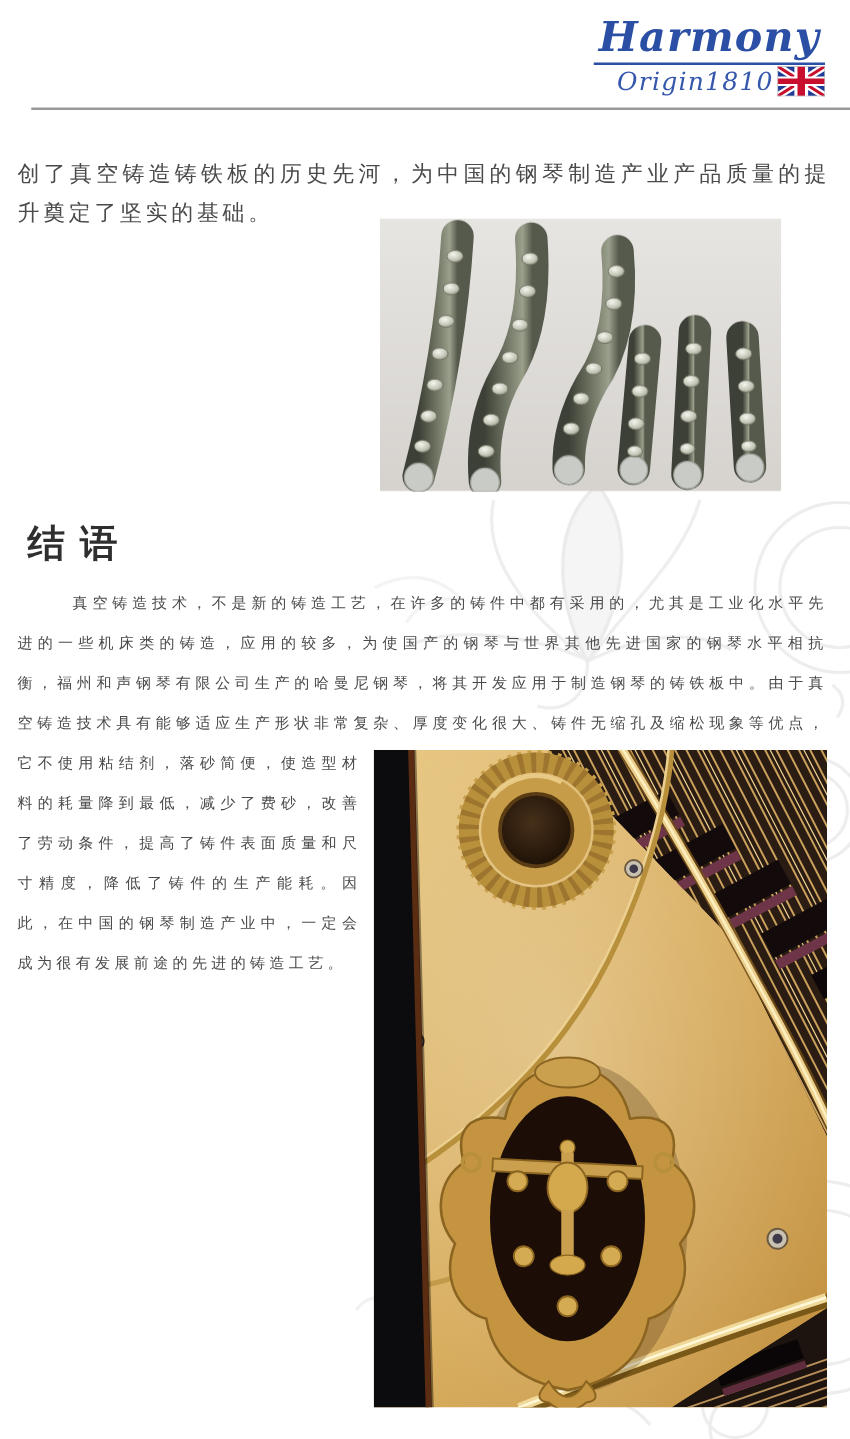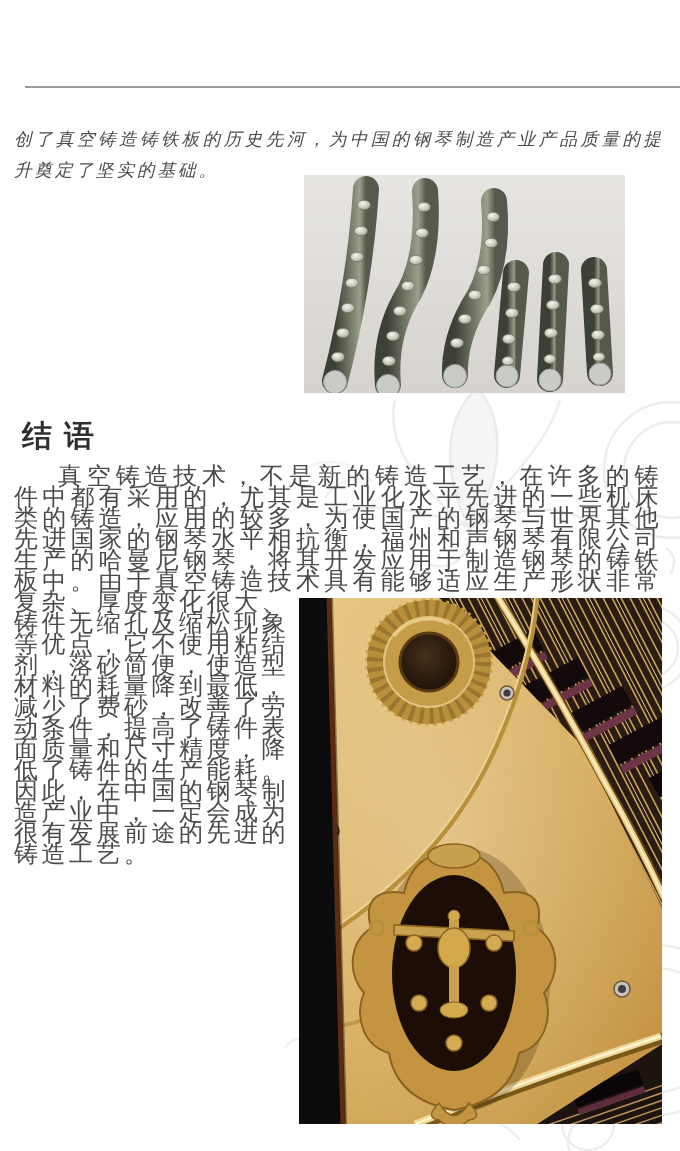--- a/index.html
+++ b/index.html
@@ -12,27 +12,27 @@
   .brand-name{display:inline-block;font-family:"DejaVu Serif",serif;font-style:italic;font-weight:bold;
               font-size:33px;line-height:36px;color:#2a4fa5;letter-spacing:1px;
               border-bottom:2px solid #2a4fa5;padding:0 4px 2px 4px;}
   .brand-sub{display:flex;align-items:center;justify-content:flex-end;gap:3px;margin-top:1px;}
   .brand-origin{font-family:"DejaVu Serif",serif;font-style:italic;font-size:20px;line-height:22px;
                 color:#3558ac;letter-spacing:1px;}
   .flag{width:38px;height:24px;display:block;}
   .rule{position:absolute;top:86px;left:25px;right:0;height:2px;background:#9a9a9a;z-index:1;}
   
   .intro{position:absolute;left:14px;top:124px;width:650px;z-index:2;
-         font-size:17.5px;line-height:31px;letter-spacing:3px;color:#4a4a4a;text-align:justify;margin:0;font-style:italic;}
+         font-size:17.5px;line-height:31px;letter-spacing:3px;color:#4a4a4a;text-align:justify;margin:0;}
   .fig-castings{position:absolute;left:304px;top:175px;width:321px;height:218px;z-index:2;}
   .fig-castings svg{display:block;width:100%;height:100%;}
   .conclusion{position:absolute;left:14px;top:416px;width:648px;z-index:2;color:#4a4a4a;}
   .conclusion h2{font-size:30px;font-weight:bold;color:#2f2f2f;letter-spacing:12px;
                  margin:0 0 0 8px;line-height:40px;}
-  .conclusion p{margin:10px 0 0 0;font-size:24px;line-height:21px;letter-spacing:3.5px;
+  .conclusion p{margin:10px 0 0 0;font-size:12px;line-height:32px;letter-spacing:3.5px;
                 text-align:justify;text-indent:44px;}
   .fig-piano{float:right;width:363px;height:526px;margin:6px 0 0 10px;}
   .fig-piano svg{display:block;width:100%;height:100%;}
 </style>
 </head>
 <body>
 
 <div class="page">
 
   <svg class="watermark" viewBox="0 0 680 1151" aria-hidden="true">
@@ -59,20 +59,36 @@
       </g>
       <circle cx="656" cy="1030" r="85"></circle>
       <circle cx="656" cy="1030" r="62"></circle>
       <path d="M600,1105 q-40,20 -30,48"></path>
       <circle cx="588" cy="1124" r="26"></circle>
       <path d="M520,1140 q-20,-25 -50,-18"></path>
       <path d="M285,1048 q10,-14 26,-8" opacity="0.8"></path>
     </g>
   </svg>
 
+  <div class="brand-block">
+    <span class="brand-name">Harmony</span>
+    <span class="brand-sub">
+      <span class="brand-origin">Origin1810</span>
+      <svg class="flag" viewBox="0 0 38 24" aria-hidden="true">
+        <rect width="38" height="24" fill="#1e3c96"></rect>
+        <path d="M0,0 L38,24 M38,0 L0,24" stroke="#ffffff" stroke-width="6"></path>
+        <path d="M0,0 L38,24 M38,0 L0,24" stroke="#c8102e" stroke-width="2.4"></path>
+        <path d="M19,0 V24" stroke="#ffffff" stroke-width="11"></path>
+        <path d="M0,12 H38" stroke="#ffffff" stroke-width="7.5"></path>
+        <path d="M19,0 V24" stroke="#c8102e" stroke-width="6"></path>
+        <path d="M0,12 H38" stroke="#c8102e" stroke-width="4.5"></path>
+        <rect width="38" height="24" fill="none" stroke="#cccccc" stroke-width="1"></rect>
+      </svg>
+    </span>
+  </div>
   <div class="rule"></div>
 
   <p class="intro">创了真空铸造铸铁板的历史先河，为中国的钢琴制造产业产品质量的提升奠定了坚实的基础。</p>
 
   <div class="fig-castings">
     <svg viewBox="0 0 321 218" aria-hidden="true">
       <defs>
         <linearGradient id="bgc" x1="0" y1="0" x2="0" y2="1">
           <stop offset="0" stop-color="#e7e5e1"></stop>
             <stop offset="1" stop-color="#d6d3cf"></stop>

